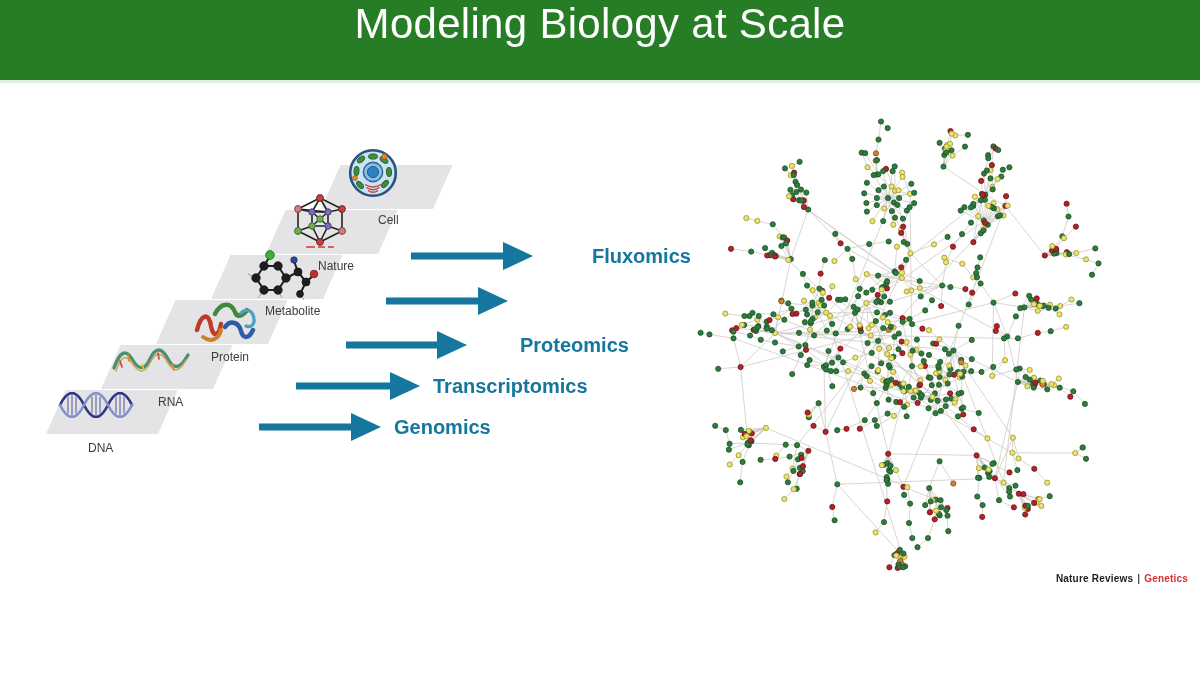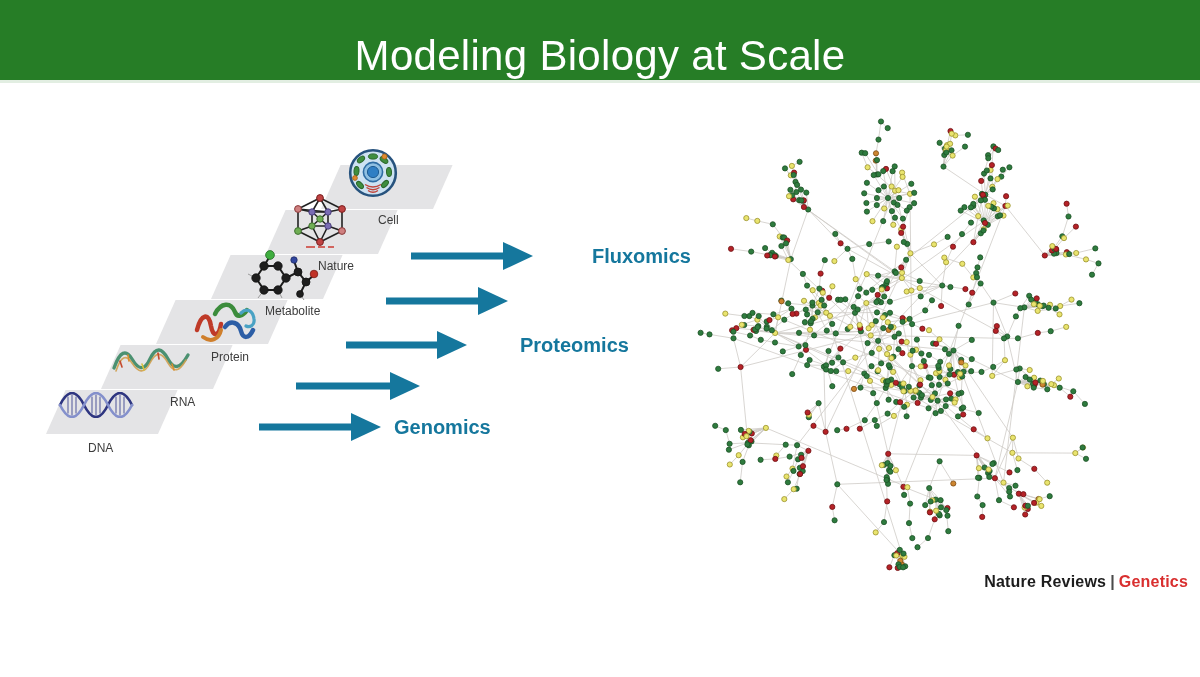--- a/index.html
+++ b/index.html
@@ -1,32 +1,32 @@
 <!DOCTYPE html>
 <html><head>
 <meta charset="utf-8">
 <style>
   html,body{margin:0;padding:0;background:#9a9a9a;}
   .slide{position:relative;width:1200px;height:677px;background:#ffffff;overflow:hidden;
          font-family:"Liberation Sans",sans-serif;}
   .abs{position:absolute;}
   .titlebar{position:absolute;left:0;top:0;width:100%;height:80px;background:#267d26;
-            border-bottom:3px solid #e2eee2;display:flex;align-items:flex-end;justify-content:center;}
+            border-bottom:3px solid #e2eee2;display:flex;align-items:flex-start;justify-content:center;}
   .titlebar h1{margin:0;color:#ffffff;font-size:42px;font-weight:400;letter-spacing:.3px;}
   .tile{position:absolute;width:112px;height:44px;background:#e4e4e6;
         transform:skewX(-24deg);transform-origin:0 100%;}
   .tile-label{position:absolute;font-size:12px;color:#3c3c3c;white-space:nowrap;}
   .icon{position:absolute;line-height:0;}
   .icon svg{display:block;}
   .omics-label{position:absolute;height:28px;line-height:28px;font-size:20px;font-weight:700;white-space:nowrap;}
   #arrow-layer{position:absolute;left:0;top:0;pointer-events:none;}
   .tagline{position:absolute;left:90px;top:512px;width:372px;font-size:29px;line-height:37px;}
   #net-svg{position:absolute;left:685px;top:95px;}
   .caption{position:absolute;left:880px;top:573px;width:308px;text-align:right;
-           font-size:16px;font-weight:700;color:#1d1d1d;letter-spacing:.2px;}
+           font-size:10px;font-weight:700;color:#1d1d1d;letter-spacing:.2px;}
   .caption .sep{color:#4a4a4a;margin:0 4px;}
 </style>
 </head>
 <body>
 
 <div class="slide" style="background: rgb(255, 255, 255);">
 
   <header class="titlebar" style="background: rgb(38, 125, 38);">
     <h1>Modeling Biology at Scale</h1>
   </header>
@@ -66,21 +66,21 @@
 <g stroke-width="1.6">
               <line x1="9" y1="15" x2="11" y2="21" stroke="#c44a2e"></line>
               <line x1="17" y1="9" x2="18" y2="15" stroke="#d98e2f"></line>
 <line x1="31" y1="18" x2="33" y2="24" stroke="#d8c23a"></line>
               <line x1="47" y1="7" x2="48" y2="13" stroke="#c44a2e"></line>
 <line x1="61" y1="18" x2="63" y2="24" stroke="#d98e2f"></line>
             </g>
           </g>
         </svg>
       </div>
-      <div class="tile-label" style="left: 158px; top: 395px; color: rgb(60, 60, 60); margin-left: 12px;">RNA</div>
+      <div class="tile-label" style="left: 158px; top: 395px; color: rgb(60, 60, 60);">RNA</div>
       <div class="icon" style="left: 190px; top: 297px; width: 70px;">
         <svg viewBox="0 0 70 48" width="70" height="48">
           <g fill="none" stroke-linecap="round">
 <path d="M7,33 C11,17 19,15 21,29 C23,41 29,39 31,27" stroke="#bf3a28" stroke-width="4.5"></path>
 <path d="M13,40 C21,46 29,42 31,33" stroke="#cf7f2c" stroke-width="4"></path>
 <path d="M25,17 C31,5 41,5 45,15 C47,21 53,19 57,13" stroke="#3c8c3c" stroke-width="4.5"></path>
 <path d="M35,30 C41,22 49,26 51,34 C53,42 59,42 63,33" stroke="#2c5ea6" stroke-width="4.5"></path>
 <path d="M51,16 C57,10 63,14 64,22 C65,28 60,31 56,29" stroke="#49a2c4" stroke-width="3.2"></path>
           </g>
         </svg>
@@ -179,20 +179,21 @@
       <rect x="346" y="341.5" width="91" height="7" fill="#15779d"></rect>
       <polygon points="437,331 437,359 467,345" fill="#15779d"></polygon>
       <rect x="386" y="297.5" width="92" height="7" fill="#15779d"></rect>
       <polygon points="478,287 478,315 508,301" fill="#15779d"></polygon>
       <rect x="411" y="252.5" width="92" height="7" fill="#15779d"></rect>
       <polygon points="503,242 503,270 533,256" fill="#15779d"></polygon>
     </svg>
 
   <div id="omics-labels" class="abs" style="left:0;top:0;width:100%;height:100%;pointer-events:none;">
       <div class="omics-label" style="left: 394px; top: 413px; color: rgb(21, 119, 157);">Genomics</div>
+      <div class="omics-label" style="left: 433px; top: 372px; color: rgb(21, 119, 157);">Transcriptomics</div>
       <div class="omics-label" style="left: 480px; top: 331px; color: rgb(21, 119, 157); margin-left: 40px;">Proteomics</div>
       <div class="omics-label" style="left: 546px; top: 242px; color: rgb(21, 119, 157); margin-left: 46px;">Fluxomics</div>
     </div>
 
 
   <svg id="net-svg" width="460" height="480" viewBox="0 0 460 480">
       <g stroke="#c9c5c0" stroke-width="0.8" opacity="0.9">
         <line x1="175.9" y1="236.3" x2="90.1" y2="238.0"></line>
         <line x1="55.6" y1="272.0" x2="90.1" y2="238.0"></line>
         <line x1="252.6" y1="305.7" x2="175.9" y2="236.3"></line>

